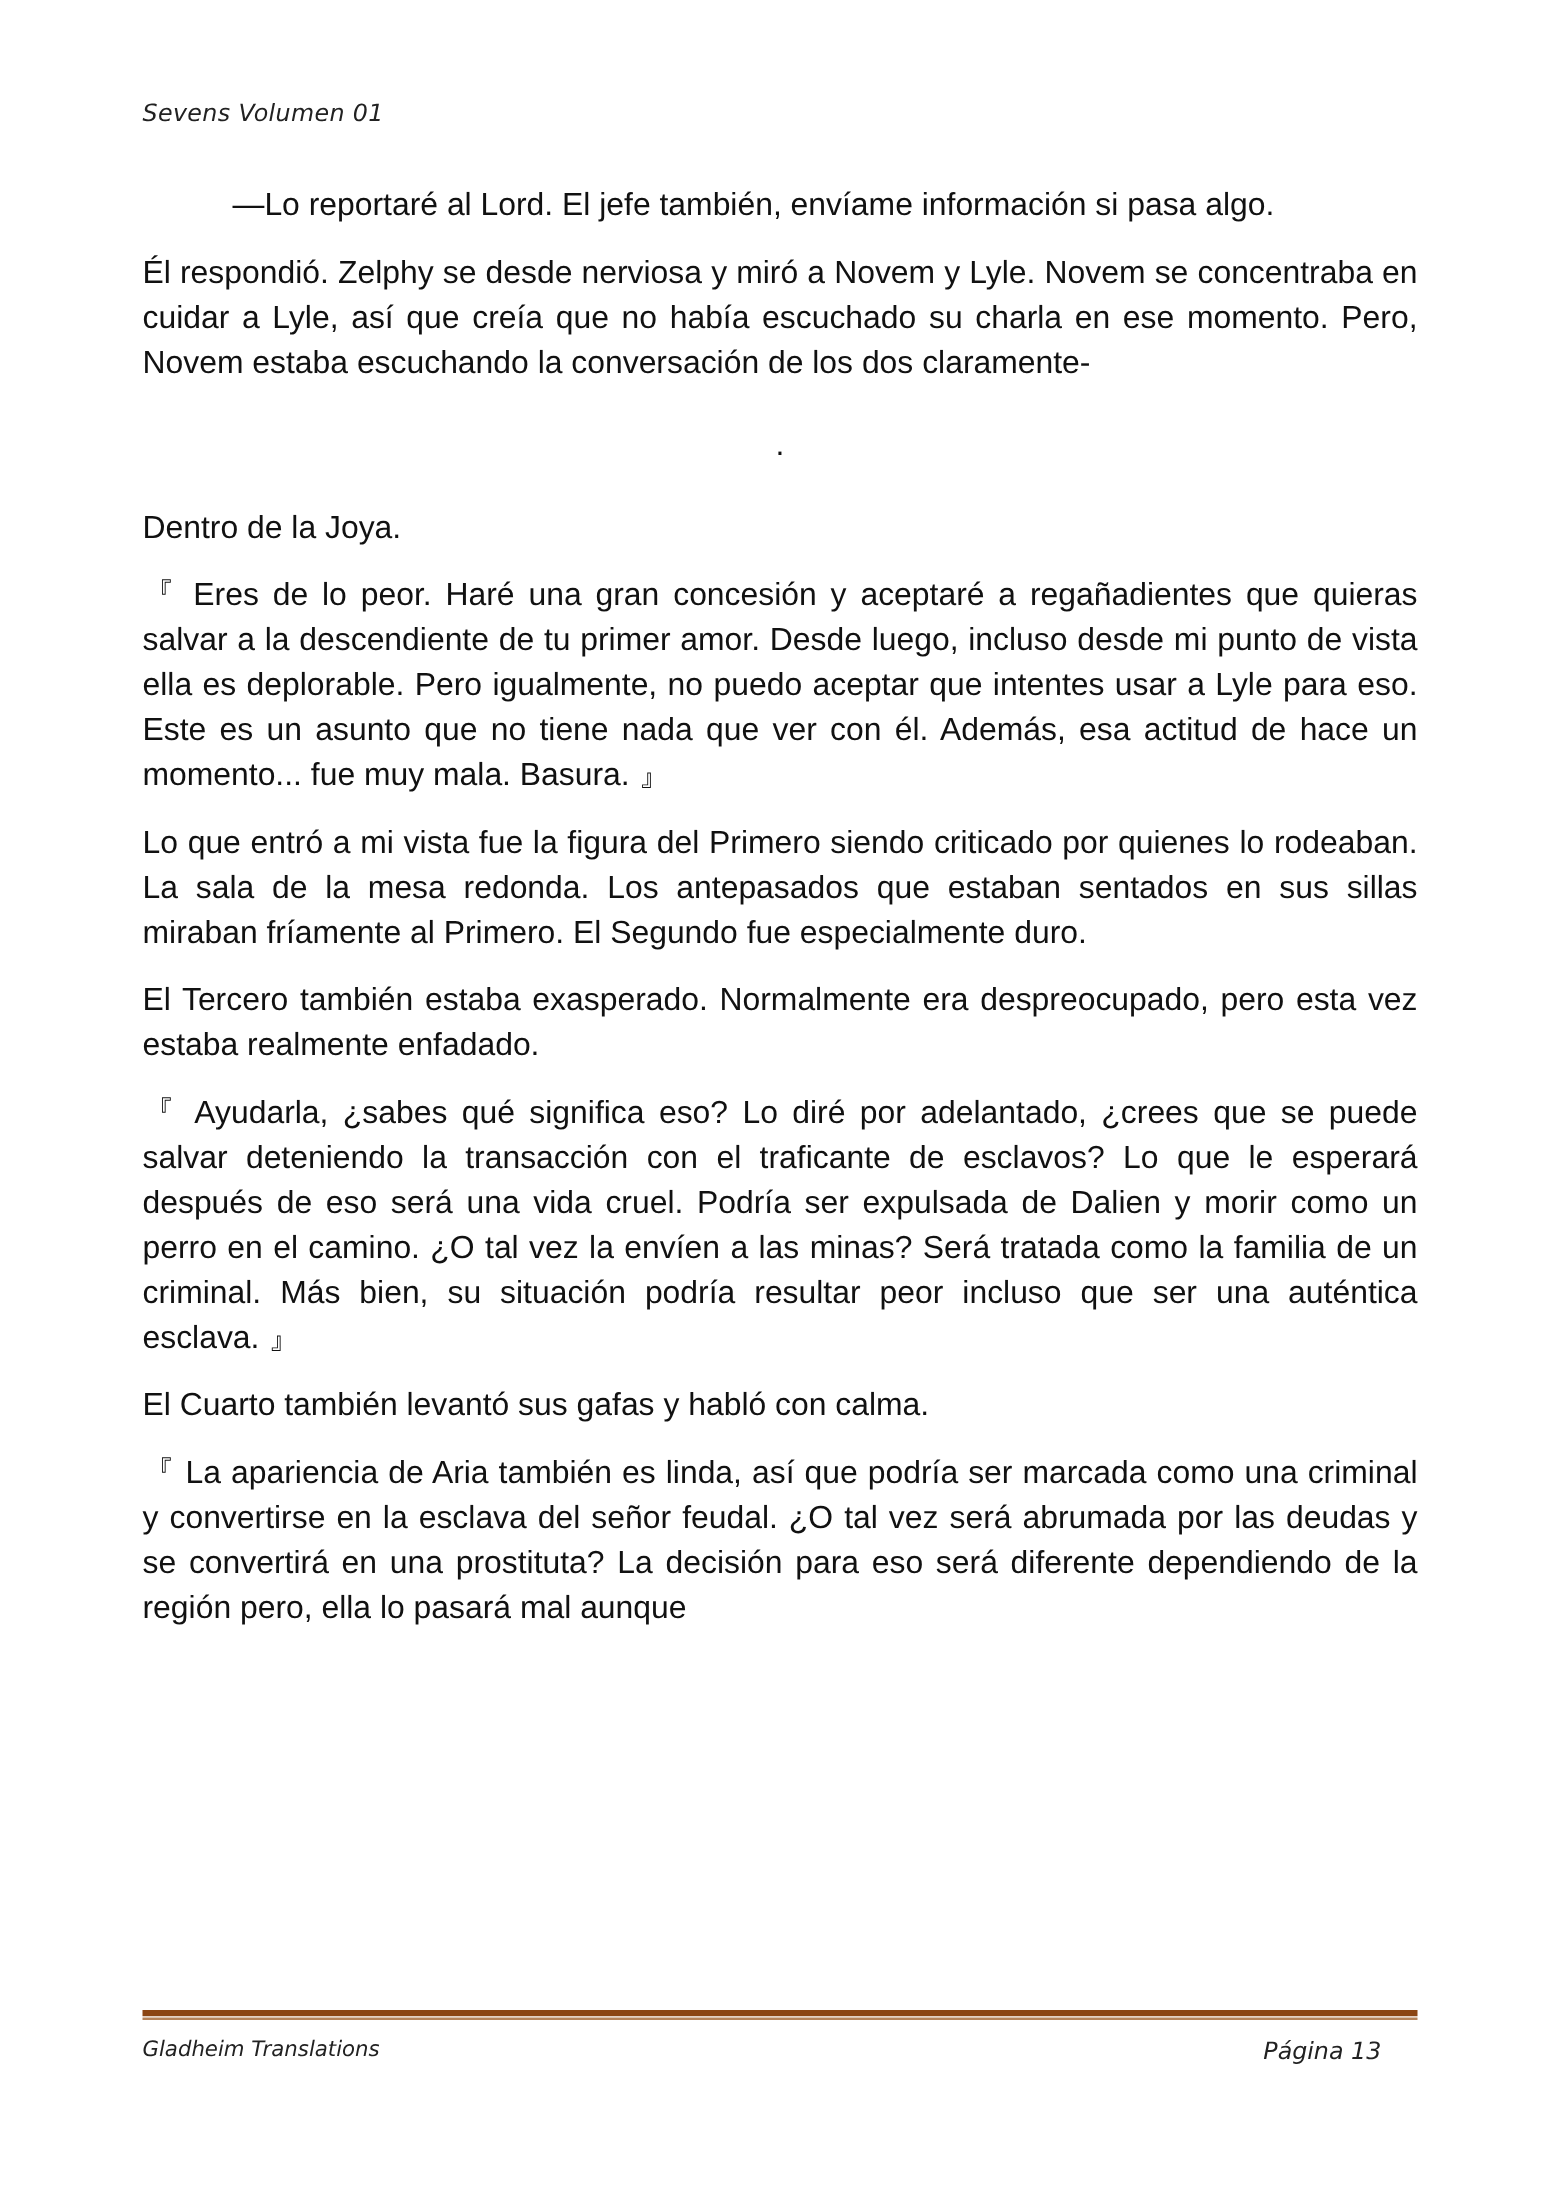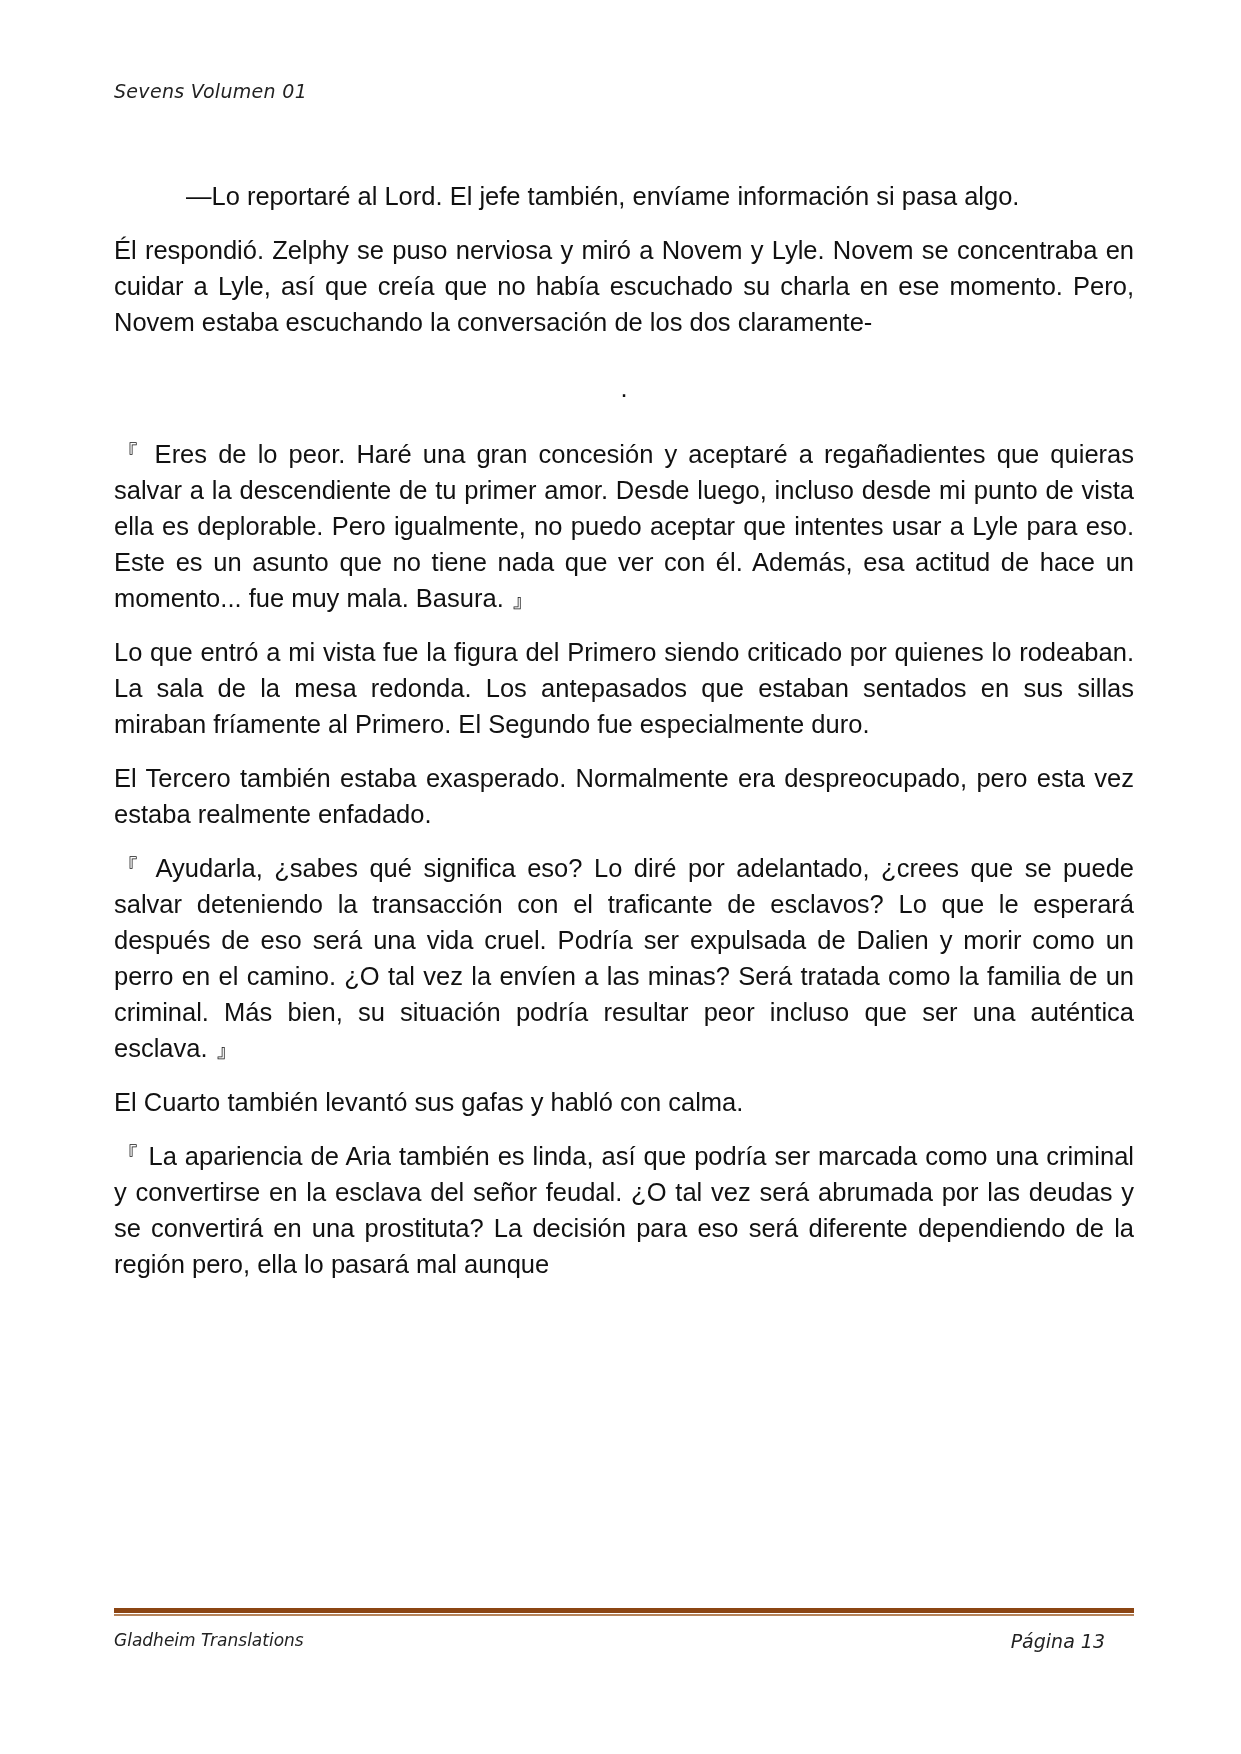--- a/index.html
+++ b/index.html
@@ -1,37 +1,38 @@
 <!DOCTYPE html>
 <html><head>
   <meta charset="utf-8">
   <style>
     html, body { margin: 0; padding: 0; background: #ffffff; }
     body { width: 1241px; height: 1754px; position: relative; overflow: hidden; }
     .page { position: absolute; left: 0; top: 0; width: 1212px; height: 1754px; background: #fff; }
     .header { position: absolute; left: 114px; top: 80px; font-family: "DejaVu Sans", sans-serif; font-style: italic; font-size: 19px; color: #222; letter-spacing: 0.3px; }
-    .body-text { position: absolute; left: 114px; top: 146px; width: 1020px; font-family: "Liberation Sans", sans-serif; font-size: 25.5px; line-height: 36px; color: #111; margin-top: 32px; }
+    .body-text { position: absolute; left: 114px; top: 146px; width: 1020px; font-family: "Liberation Sans", sans-serif; font-size: 25.5px; line-height: 36px; color: #111; }
     .body-text p { margin: 0 0 18px 0; text-align: justify; }
     .body-text p.indent { text-indent: 72px; }
     .sep { height: 60px; line-height: 60px; text-align: center; margin-bottom: 18px; }
     .rule-thick { position: absolute; left: 114px; width: 1020px; top: 1608px; height: 5px; background: #8b4513; }
     .rule-thin { position: absolute; left: 114px; width: 1020px; top: 1614px; height: 2px; background: #b5835a; }
     .footer-left { position: absolute; left: 114px; top: 1630px; font-family: "DejaVu Sans", sans-serif; font-style: italic; font-size: 17px; color: #222; }
     .footer-right { position: absolute; right: 107px; top: 1630px; font-family: "DejaVu Sans", sans-serif; font-style: italic; font-size: 19px; color: #222; }
   </style>
 </head>
 <body>
 
 <div class="page">
   <div class="header">Sevens Volumen 01</div>
 
   <div class="body-text">
     <p class="indent">—Lo reportaré al Lord. El jefe también, envíame información si pasa algo.</p>
-    <p>Él respondió. Zelphy se puso nerviosa y miró a Novem y Lyle. Novem se concentraba en cuidar a Lyle, así que creía que no había escuchado su charla en ese momento. Pero, Novem estaba escuchando la conversación de los dos claramente-</p>
+    <p>Él respondió. Zelphy se desde nerviosa y miró a Novem y Lyle. Novem se concentraba en cuidar a Lyle, así que creía que no había escuchado su charla en ese momento. Pero, Novem estaba escuchando la conversación de los dos claramente-</p>
     <div class="sep">.</div>
+    <p>Dentro de la Joya.</p>
     <p>『 Eres de lo peor. Haré una gran concesión y aceptaré a regañadientes que quieras salvar a la descendiente de tu primer amor. Desde luego, incluso desde mi punto de vista ella es deplorable. Pero igualmente, no puedo aceptar que intentes usar a Lyle para eso. Este es un asunto que no tiene nada que ver con él. Además, esa actitud de hace un momento... fue muy mala. Basura. 』</p>
     <p>Lo que entró a mi vista fue la figura del Primero siendo criticado por quienes lo rodeaban. La sala de la mesa redonda. Los antepasados que estaban sentados en sus sillas miraban fríamente al Primero. El Segundo fue especialmente duro.</p>
     <p>El Tercero también estaba exasperado. Normalmente era despreocupado, pero esta vez estaba realmente enfadado.</p>
     <p>『 Ayudarla, ¿sabes qué significa eso? Lo diré por adelantado, ¿crees que se puede salvar deteniendo la transacción con el traficante de esclavos? Lo que le esperará después de eso será una vida cruel. Podría ser expulsada de Dalien y morir como un perro en el camino. ¿O tal vez la envíen a las minas? Será tratada como la familia de un criminal. Más bien, su situación podría resultar peor incluso que ser una auténtica esclava. 』</p>
     <p>El Cuarto también levantó sus gafas y habló con calma.</p>
     <p>『 La apariencia de Aria también es linda, así que podría ser marcada como una criminal y convertirse en la esclava del señor feudal. ¿O tal vez será abrumada por las deudas y se convertirá en una prostituta? La decisión para eso será diferente dependiendo de la región pero, ella lo pasará mal aunque</p>
   </div>
 
   <div class="rule-thick"></div>
   <div class="rule-thin"></div>

